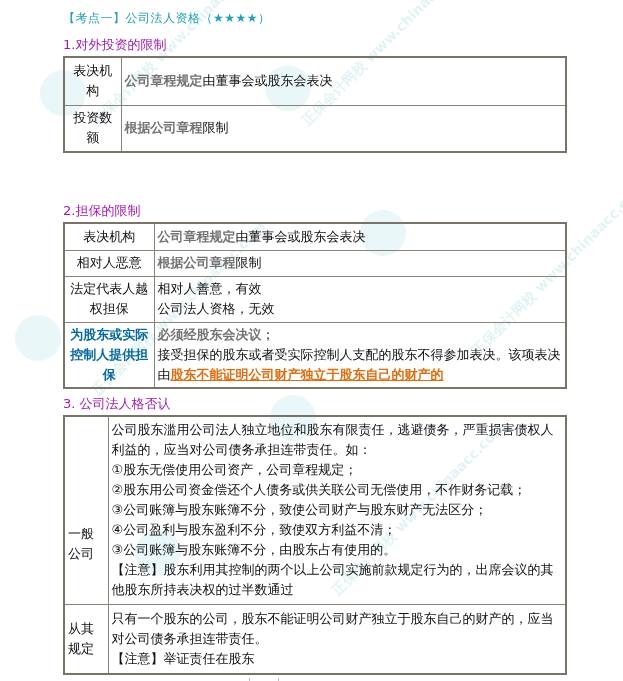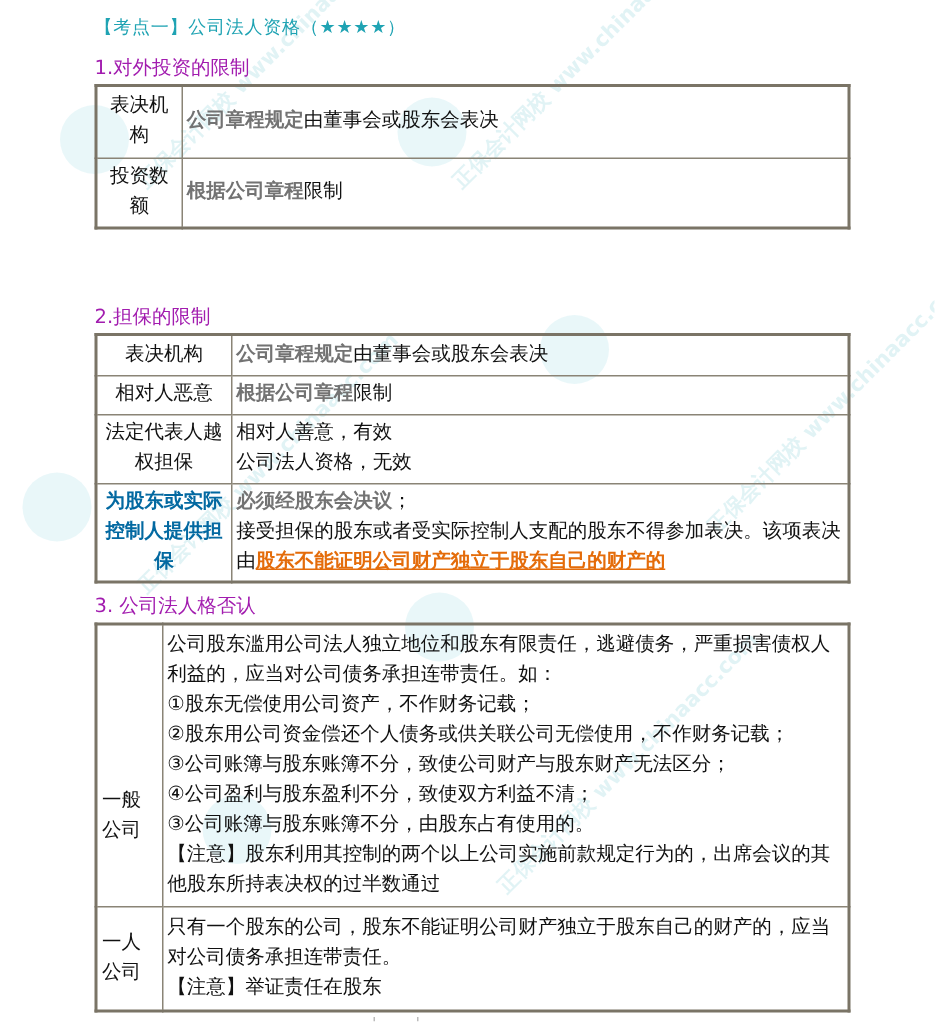--- a/index.html
+++ b/index.html
@@ -102,30 +102,30 @@
 <table class="t" style="top:415px;">
   <colgroup>
       <col style="width:44px">
       <col>
     </colgroup>
   <tbody>
       <tr style="height:188px">
     <td class="lbl" style="text-align:left;vertical-align:bottom;padding-bottom:40px;">一般公司</td>
     <td>
       <span class="line">公司股东滥用公司法人独立地位和股东有限责任，逃避债务，严重损害债权人利益的，应当对公司债务承担连带责任。如：</span>
-      <span class="line">①股东无偿使用公司资产，不作财务记载；</span>
+      <span class="line">①股东无偿使用公司资产，公司章程规定；</span>
       <span class="line">②股东用公司资金偿还个人债务或供关联公司无偿使用，不作财务记载；</span>
       <span class="line">③公司账簿与股东账簿不分，致使公司财产与股东财产无法区分；</span>
       <span class="line">④公司盈利与股东盈利不分，致使双方利益不清；</span>
       <span class="line">③公司账簿与股东账簿不分，由股东占有使用的。</span>
       <span class="line">【注意】股东利用其控制的两个以上公司实施前款规定行为的，出席会议的其他股东所持表决权的过半数通过</span>
     </td>
   </tr>
   <tr style="height:70px">
-    <td class="lbl" style="text-align:left;">一人公司</td>
+    <td class="lbl" style="text-align:left;">从其规定</td>
     <td>
       <span class="line">只有一个股东的公司，股东不能证明公司财产独立于股东自己的财产的，应当对公司债务承担连带责任。</span>
       <span class="line">【注意】举证责任在股东</span>
     </td>
   </tr>
 </tbody>
   </table>
 
 <div class="bottom-stub" style="left:249px;width:28px;"></div>
 

